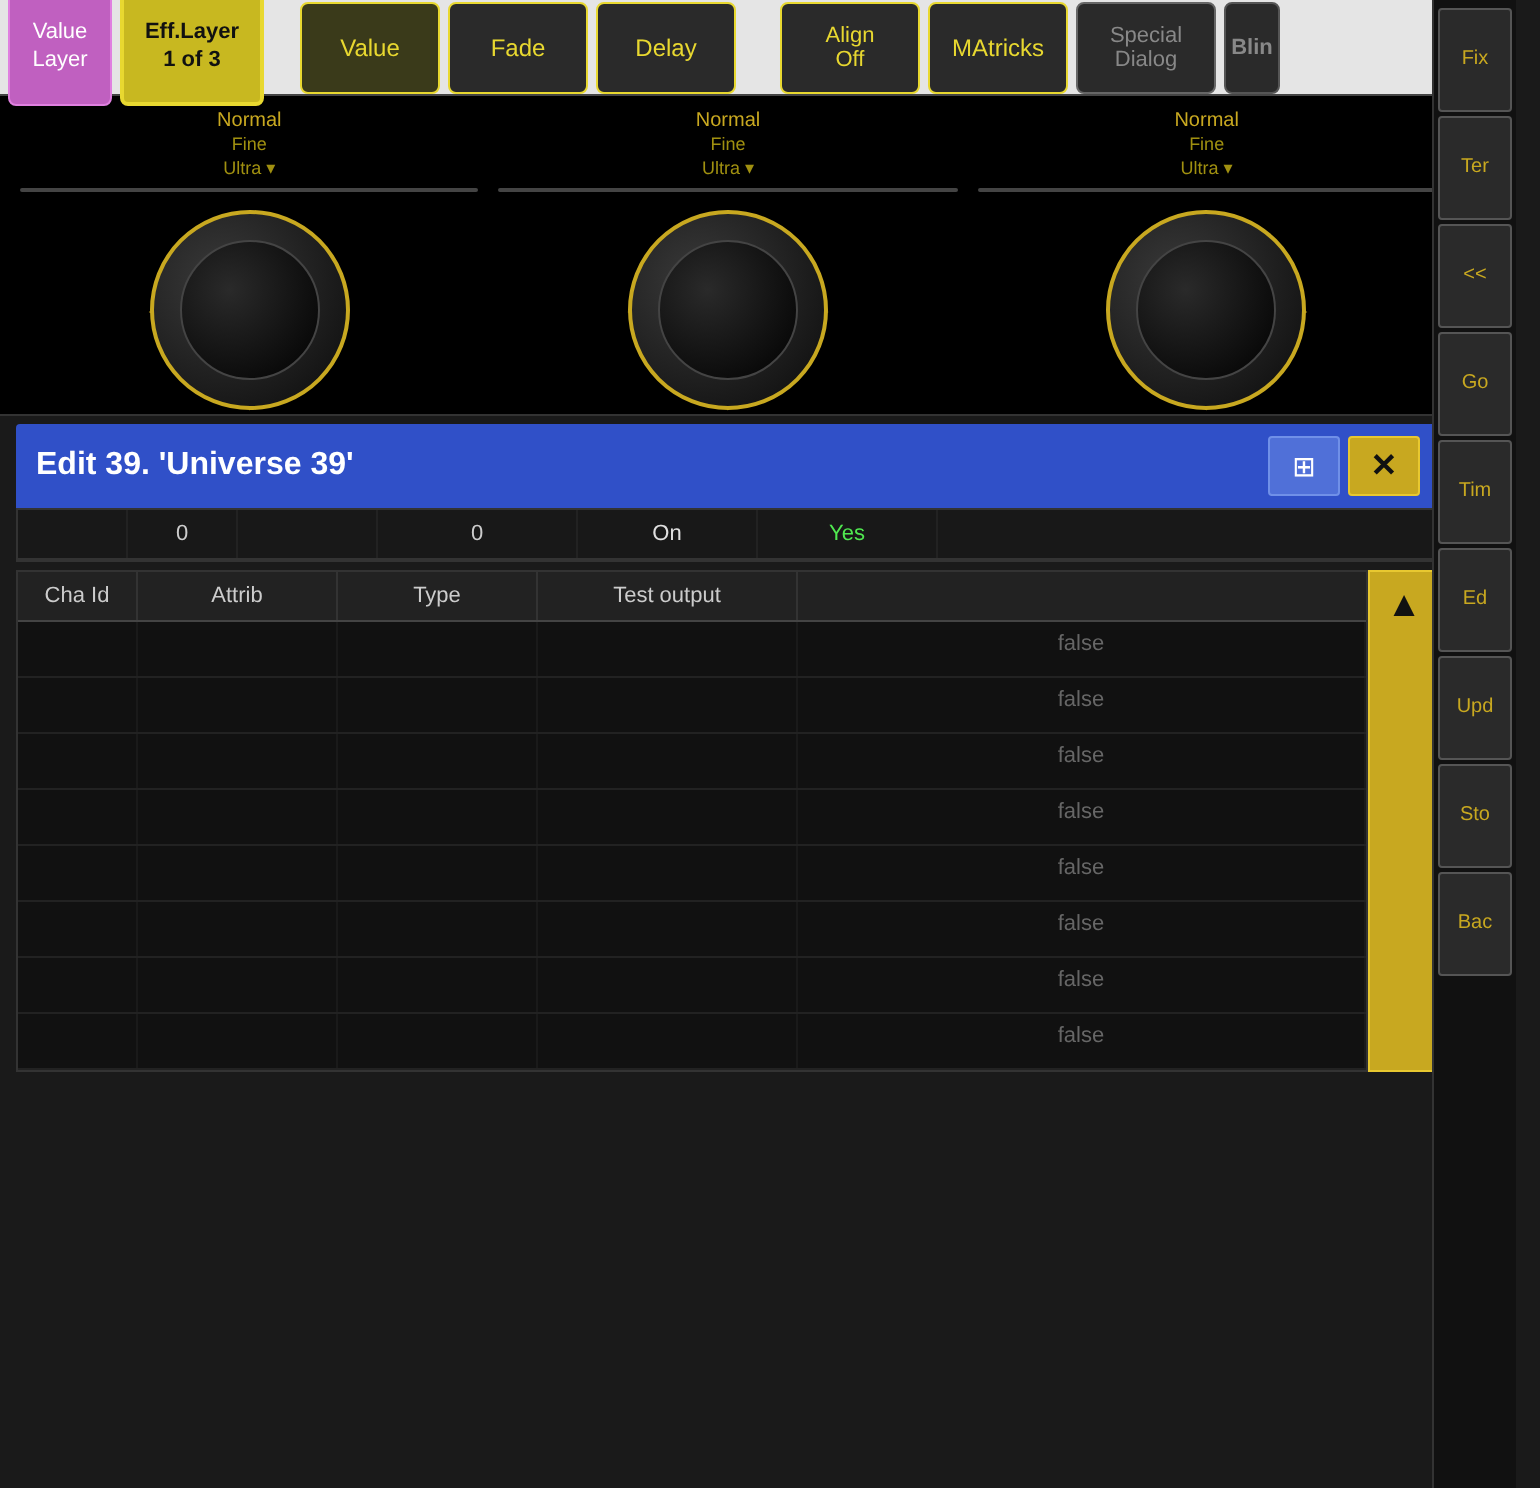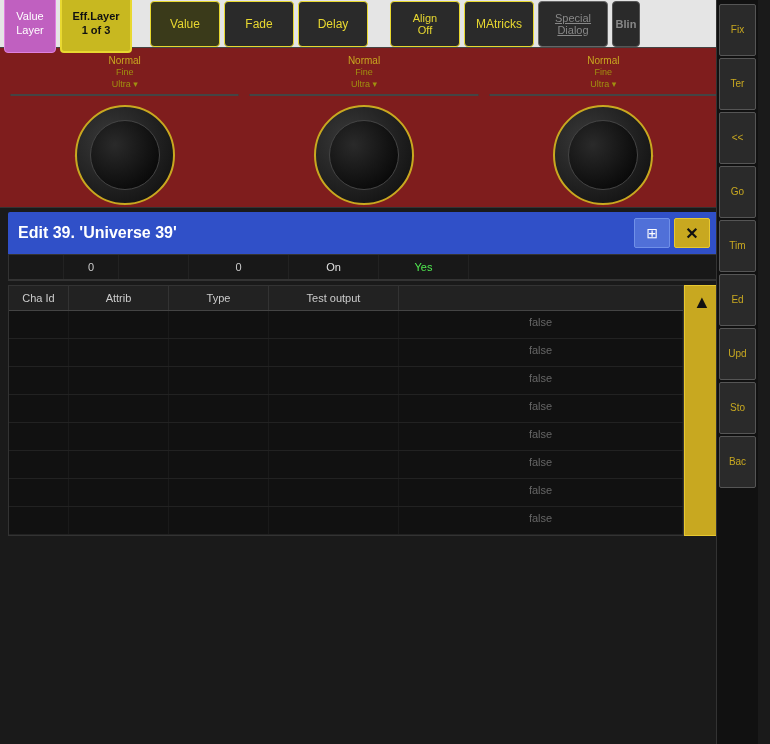--- a/index.html
+++ b/index.html
@@ -121,21 +121,21 @@
       width: 28px;
       display: flex;
       align-items: center;
       justify-content: center;
       cursor: pointer;
       font-weight: bold;
     }
 
     
     .knob-section {
-      background: #7f1d1d;
+      background: #000000;
       display: flex;
       padding: 6px 10px;
       gap: 10px;
       height: 160px;
       border-bottom: 1px solid #333;
     }
 
     .knob-group {
       display: flex;
       flex-direction: column;
@@ -417,21 +417,21 @@
     </div>
     <div style="width:14px;"></div>
     <div class="btn-align-off">
       <span style="white-space:pre-line; text-align:center;">Align
 Off</span>
     </div>
     <div class="btn-toolbar">
       <span>MAtricks</span>
     </div>
     <div class="btn-special-dialog">
-      <span style="white-space:pre-line; text-align:center;text-decoration:underline;">Special
+      <span style="white-space:pre-line; text-align:center;">Special
 Dialog</span>
     </div>
     <div class="btn-blin">
       <span>Blin</span>
     </div>
   </div>
 
   <div class="knob-section">
     <div class="knob-group">
       <div class="knob-label-row">

